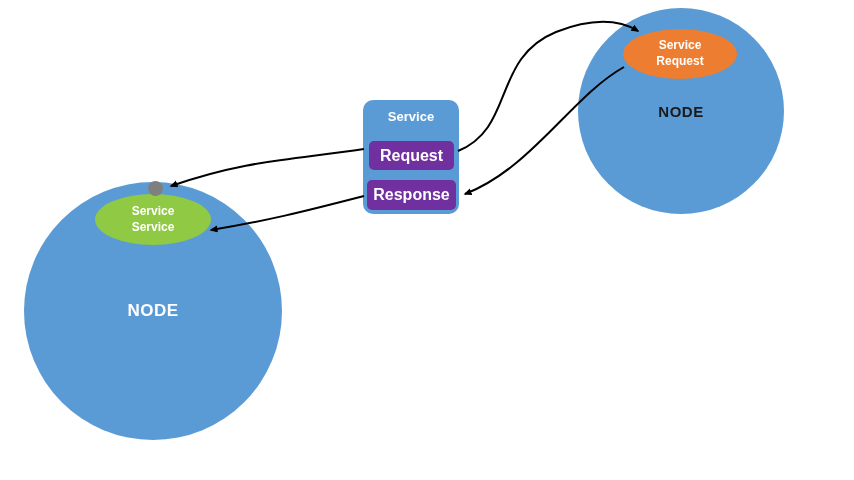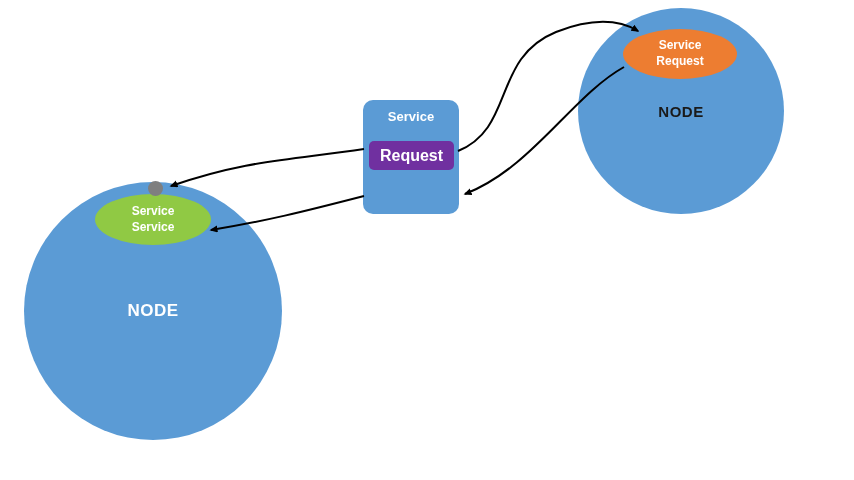--- a/index.html
+++ b/index.html
@@ -145,20 +145,23 @@
     <span>Service</span>
     <span>Request</span>
   </div>
 
   <div class="service-box">
     <div class="service-box-title">Service</div>
   </div>
   <div class="message-box request">
     <span>Request</span>
   </div>
+  <div class="message-box response">
+    <span>Response</span>
+  </div>
 
   <svg class="arrow-overlay" viewBox="0 0 854 480" xmlns="http://www.w3.org/2000/svg">
     <defs>
       <marker id="ah" markerWidth="9" markerHeight="8" refX="6.5" refY="3.5" orient="auto" markerUnits="userSpaceOnUse">
         <path class="arrowhead" d="M0,0 L8,3.5 L0,7 Z"></path>
       </marker>
     </defs>
     <path class="arrow" marker-end="url(#ah)" d="M 458 151 C 515 128, 492 58, 556 32 C 592 18, 618 19, 638 31"></path>
     <path class="arrow" marker-end="url(#ah)" d="M 624 67 C 572 96, 532 168, 465 194"></path>
     <path class="arrow" marker-end="url(#ah)" d="M 364 149 C 290 160, 246 160, 171 186"></path>

